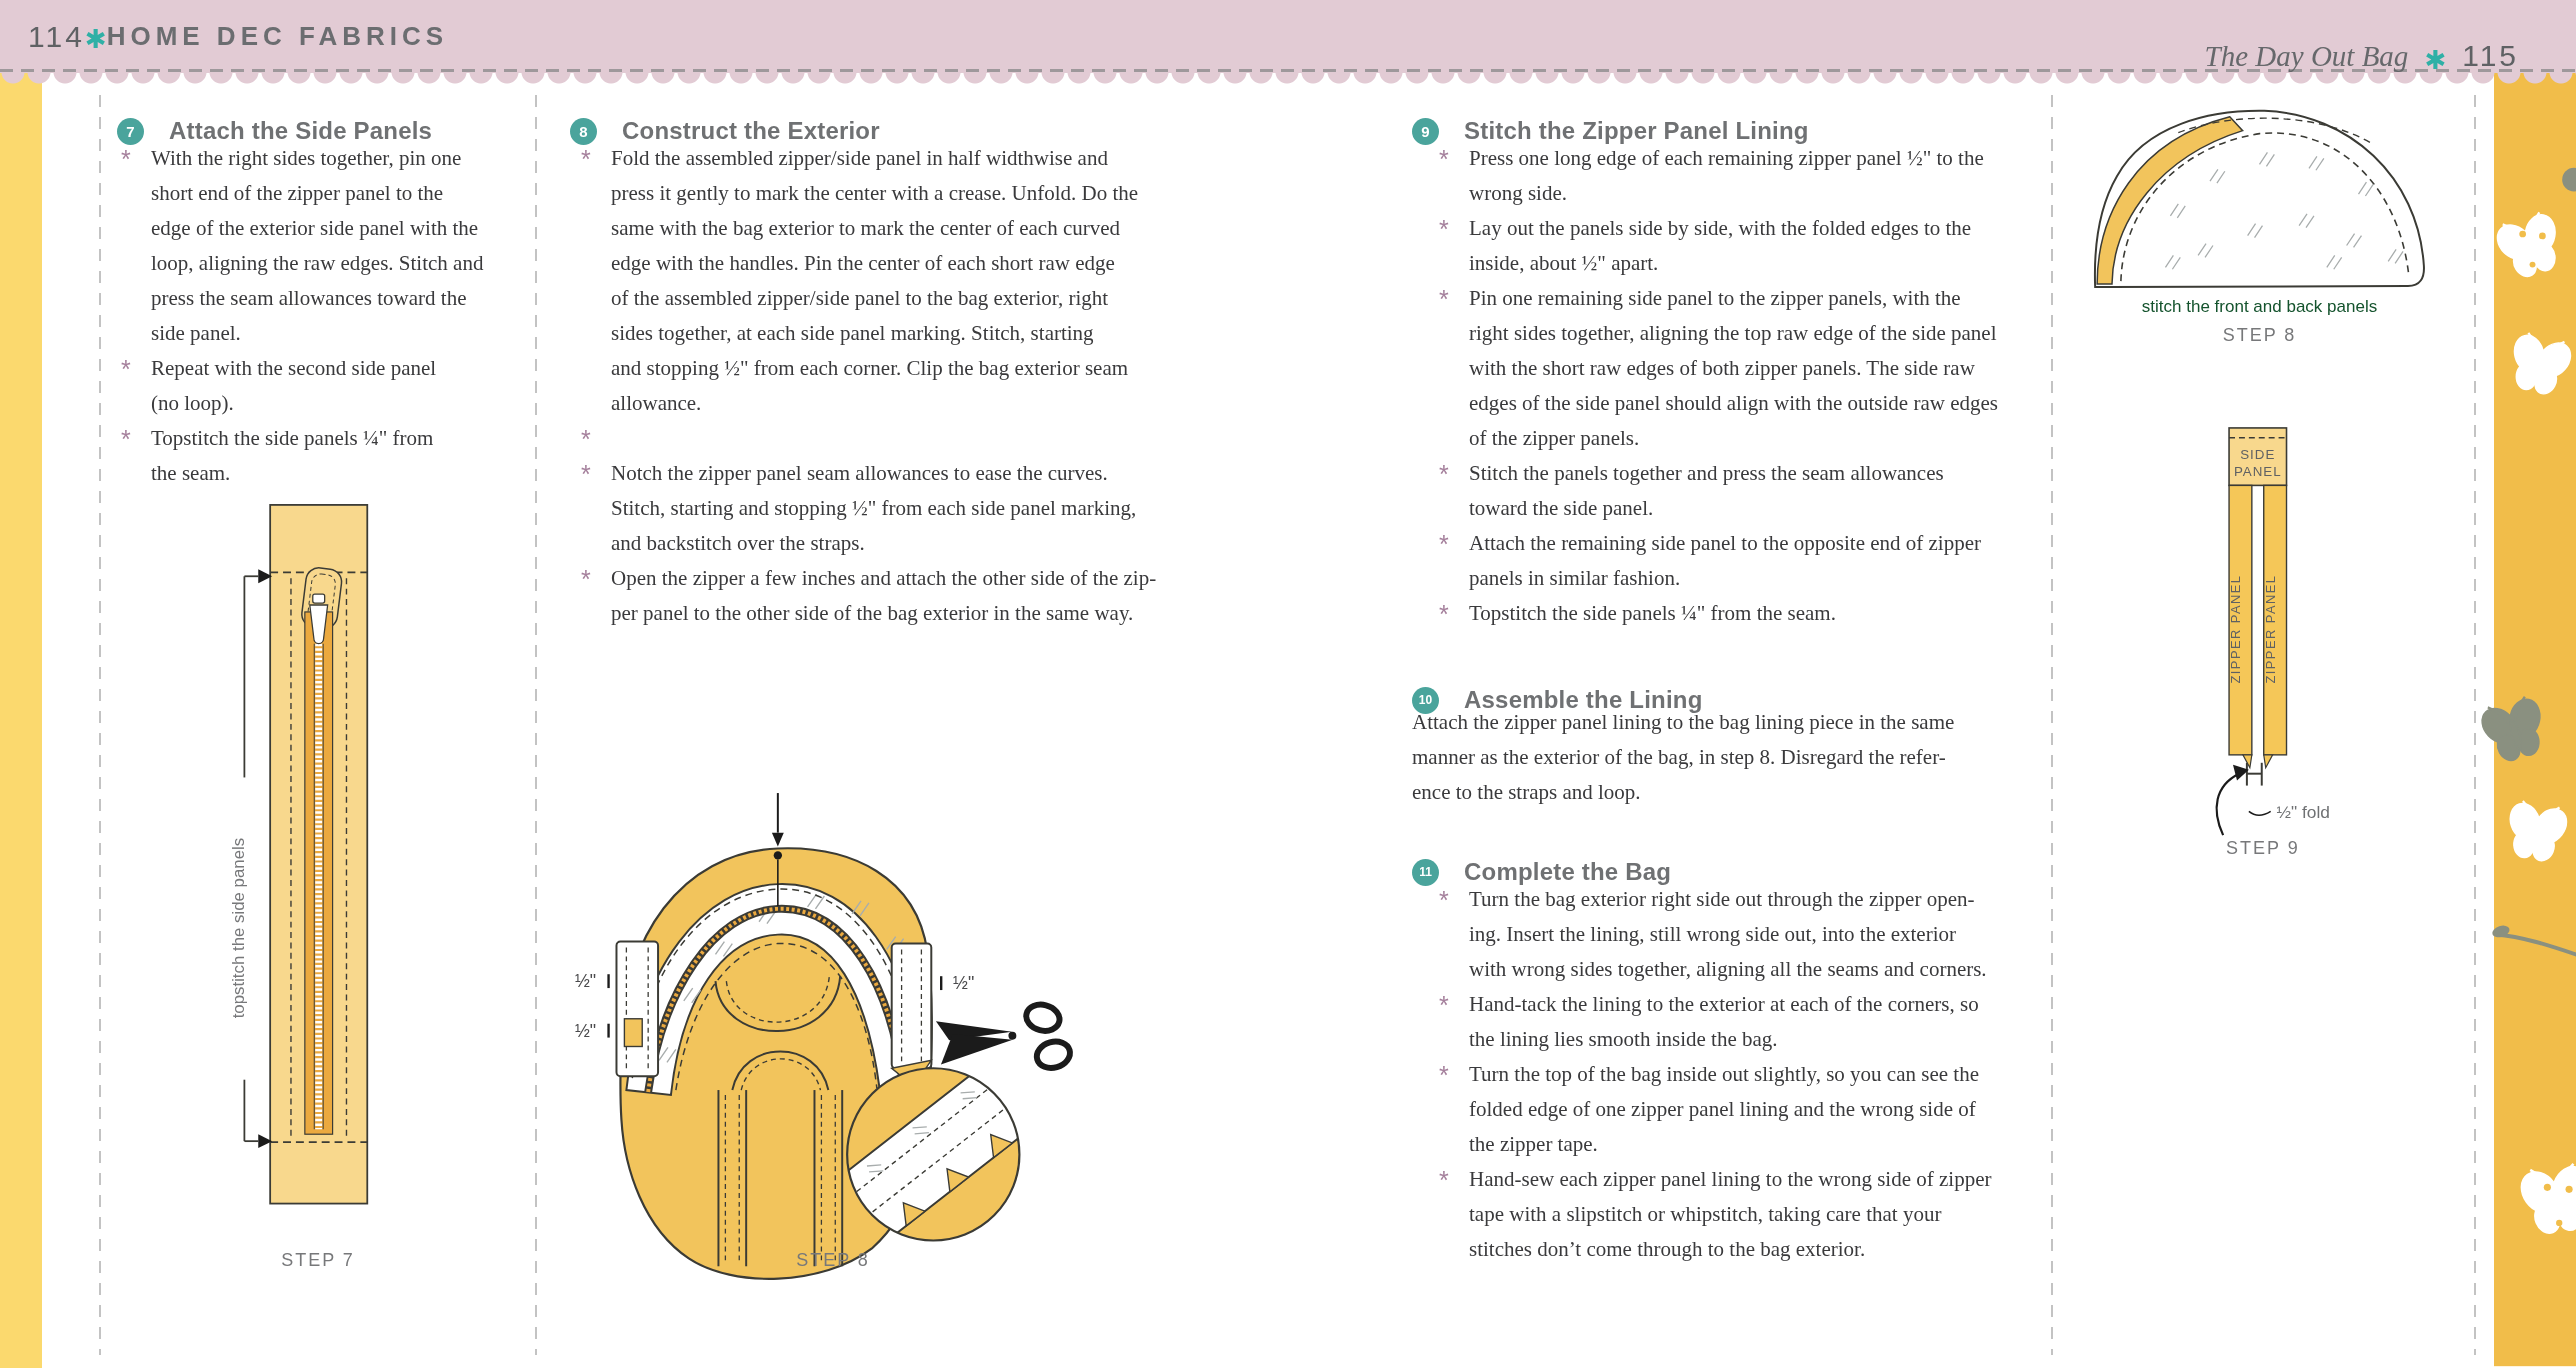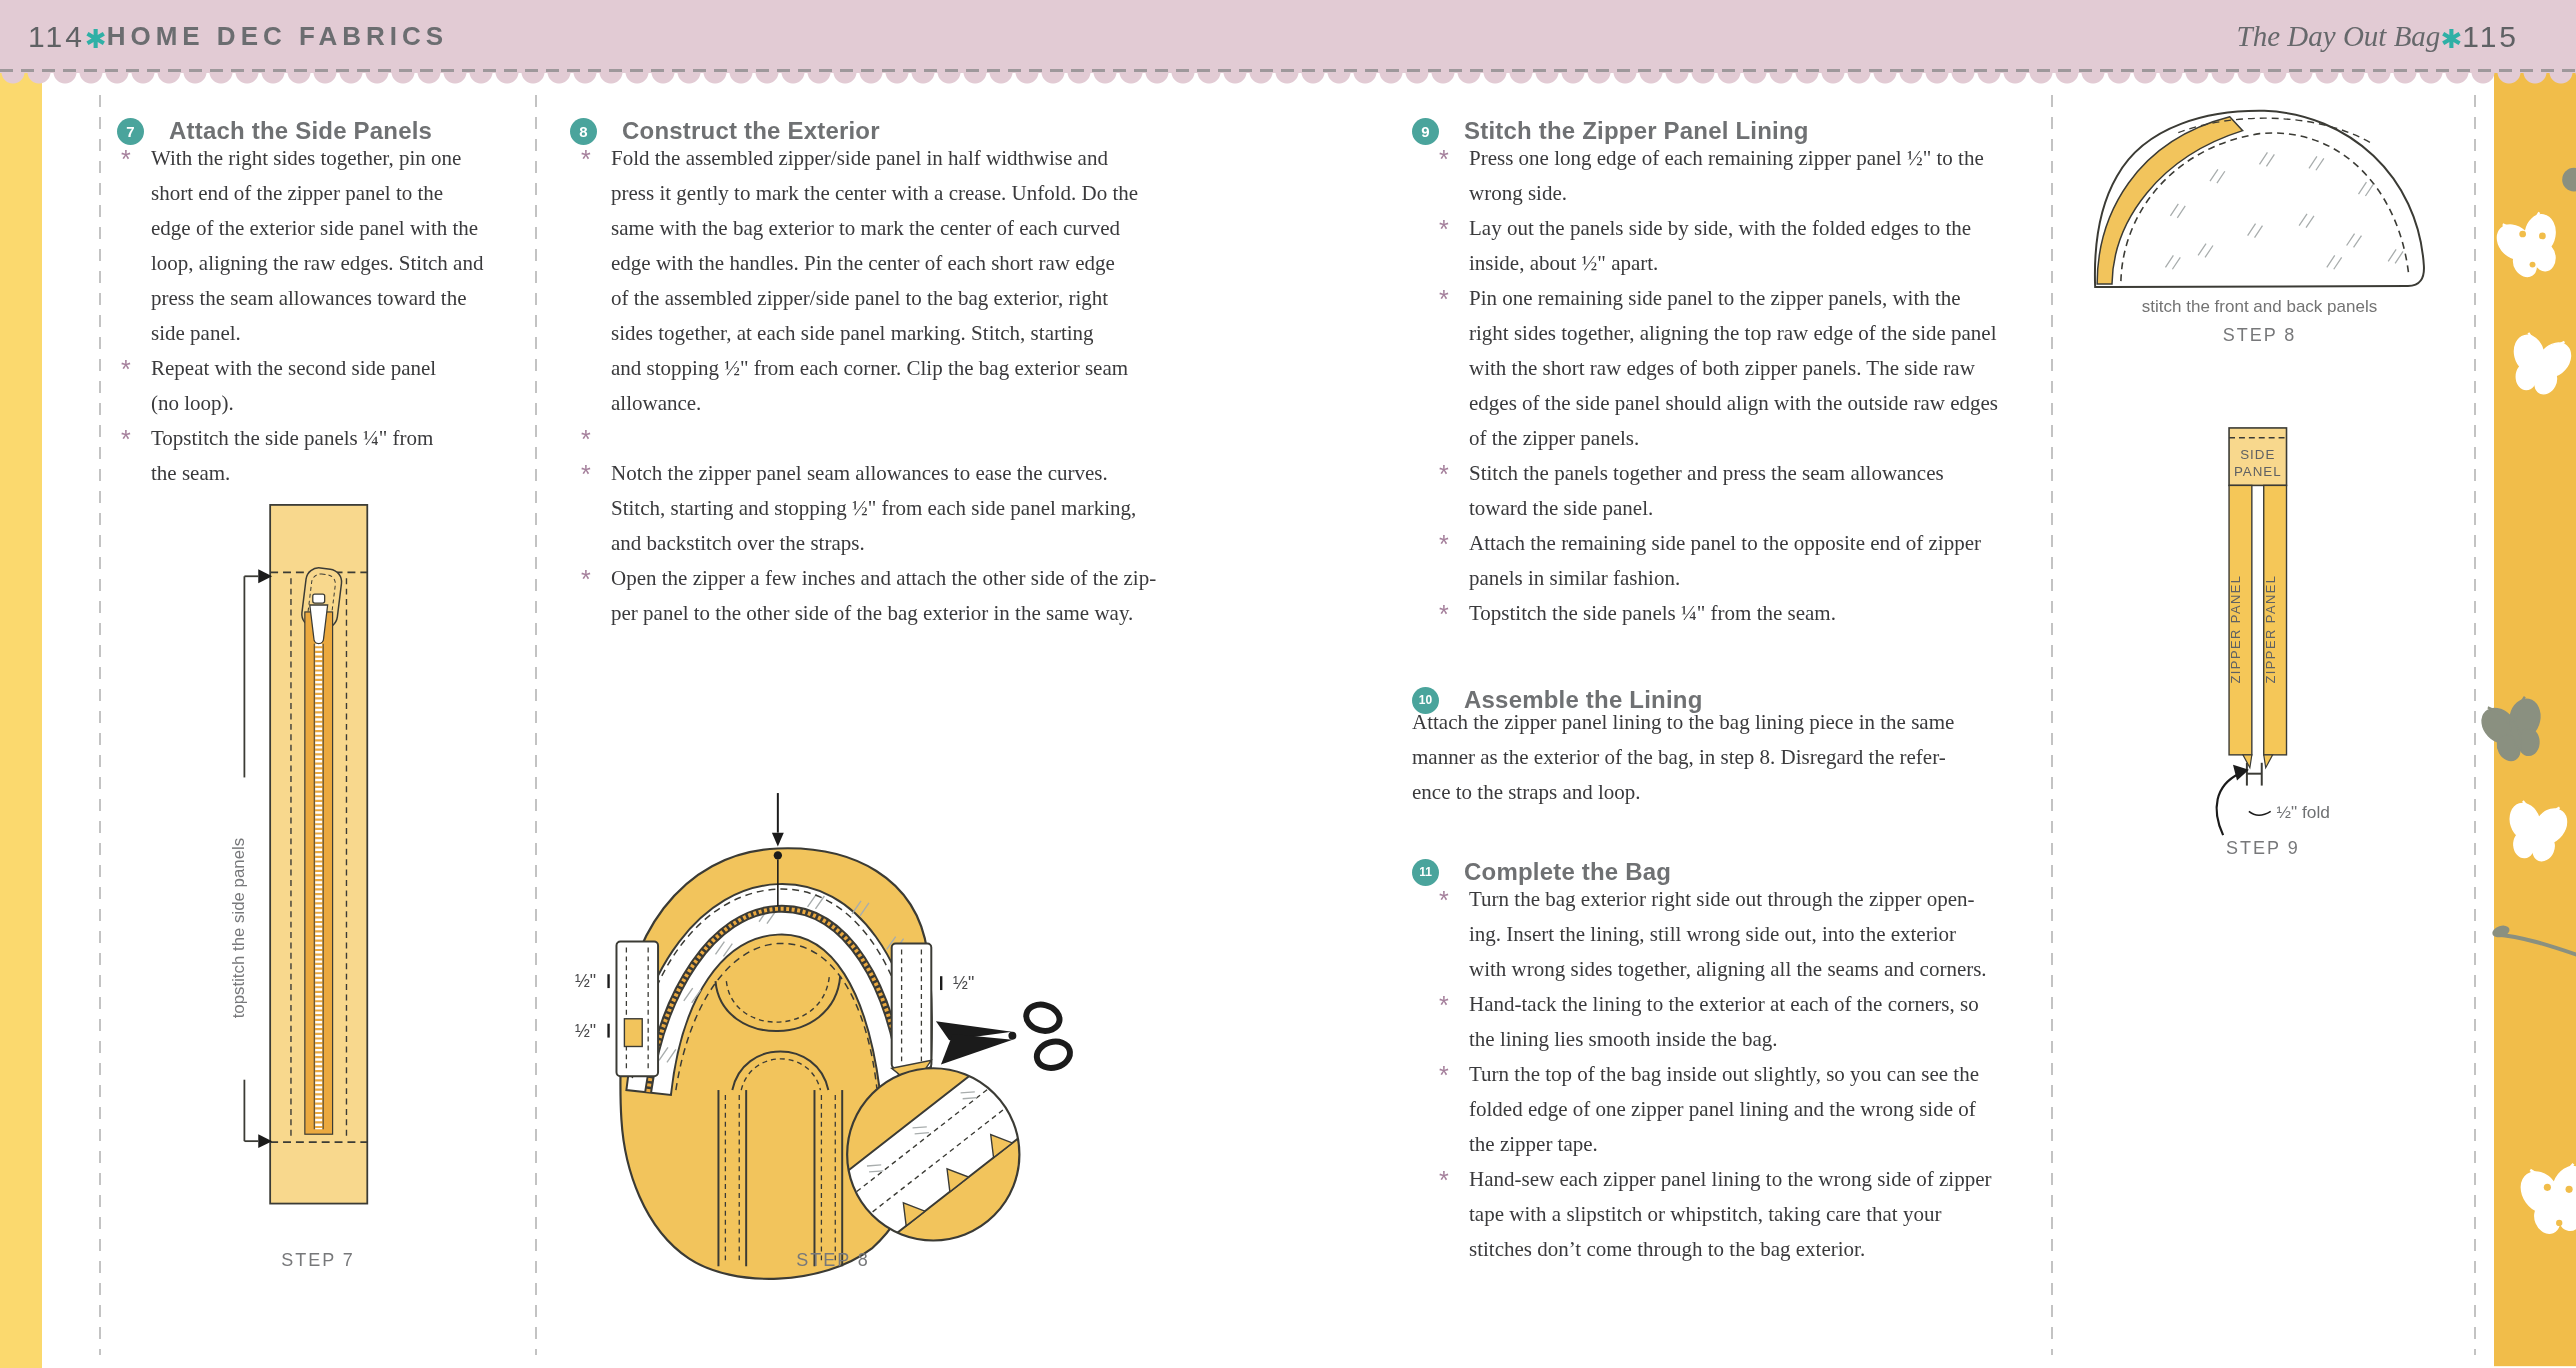--- a/index.html
+++ b/index.html
@@ -10,21 +10,21 @@
   .strip-right{position:absolute;left:2494px;top:0;width:82px;height:1368px;}
   
   .header{position:absolute;left:0;top:0;width:2576px;height:89px;z-index:6;}
   .header .bar{position:absolute;left:0;top:0;width:100%;height:73px;background:#e2cbd4;}
   .header .dashline{position:absolute;left:0;top:69px;width:100%;height:3px;
       background:repeating-linear-gradient(to right,#9e989b 0 13px,rgba(0,0,0,0) 13px 21px);}
   .header .scallops{position:absolute;left:0;top:72px;width:100%;height:16px;
       background-image:radial-gradient(circle at 13px 0px,#e2cbd4 0 11px,rgba(0,0,0,0) 12px);
       background-size:26px 16px;background-repeat:repeat-x;}
   .hleft{position:absolute;left:28px;top:0;height:73px;display:flex;align-items:center;}
-  .hright{position:absolute;right:57px;top:0;height:73px;display:flex;align-items:center;}
+  .hright{position:absolute;right:57px;top:0;height:73px;display:flex;align-items:flex-end;gap:16px;}
   .pagenum{font-size:30px;letter-spacing:3px;color:#5f6164;font-weight:500;}
   .sectitle{font-size:26px;letter-spacing:5px;color:#6b6d70;font-weight:600;}
   .chaptitle{font-family:"Liberation Serif",serif;font-style:italic;font-size:29px;color:#66686b;}
   .sep{color:#2fb0a6;font-size:26px;font-family:"DejaVu Sans",sans-serif;transform:translateY(2px);}
   
   .vdash{position:absolute;top:95px;width:2px;height:1260px;z-index:1;
       background:repeating-linear-gradient(to bottom,#c3c3c3 0 12px,rgba(0,0,0,0) 12px 22px);}
   
   .h-row{position:absolute;display:flex;align-items:center;gap:9px;z-index:3;}
   .circle{width:27px;height:27px;border-radius:50%;background:#4aa49c;color:#fff;
@@ -32,21 +32,21 @@
   .circle.small{font-size:12px;}
   .h-title{margin:16px;font-size:24px;font-weight:bold;color:#6f7173;letter-spacing:0.2px;}
   
   .bullets{position:absolute;z-index:3;}
   .b-row{display:flex;align-items:flex-start;}
   .ast{width:30px;flex:0 0 30px;color:#a5809c;font-size:25px;line-height:35px;transform:translateY(1px);}
   .b-text{font-family:"Liberation Serif",serif;font-size:21px;line-height:35px;color:#3a3a3c;white-space:pre;}
   .para{position:absolute;z-index:3;font-family:Liberation Serif, serif;font-size:21px;line-height:35px;
         color:#3a3a3c;white-space:pre;}
   
-  .figlabel{position:absolute;z-index:3;font-size:17px;color:#737373;text-align:center;line-height:27px;}
+  .figlabel{position:absolute;z-index:3;font-size:17px;color:#14532d;text-align:center;line-height:27px;}
   .figcaption{position:absolute;z-index:3;font-size:18px;font-weight:normal;color:#77787a;
       letter-spacing:2px;text-align:center;}
   .figcaption.leftalign{text-align:left;}
   svg{position:absolute;z-index:2;overflow:visible;}
   svg text{font-family:"Liberation Sans",sans-serif;}
 </style>
 </head>
 <body>
 
 <div id="canvas">

